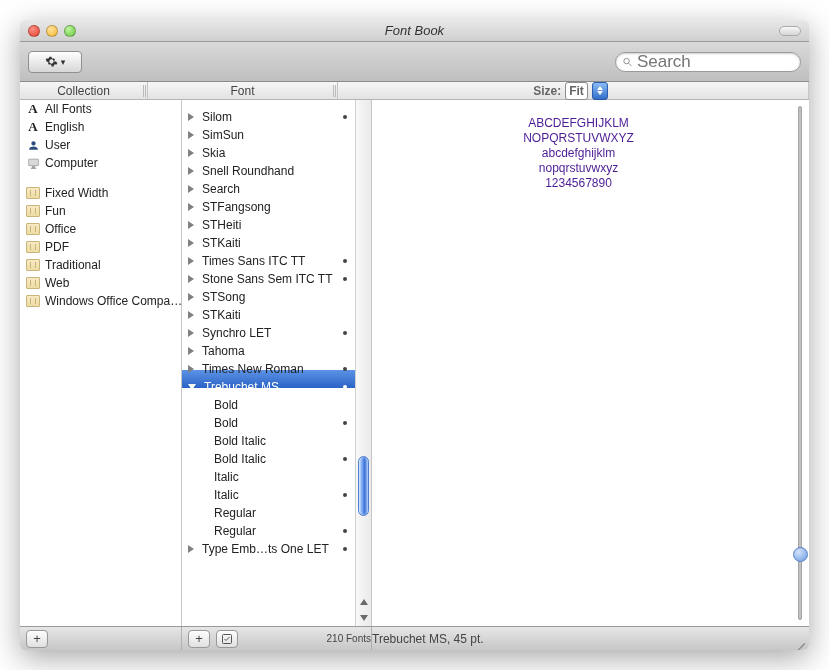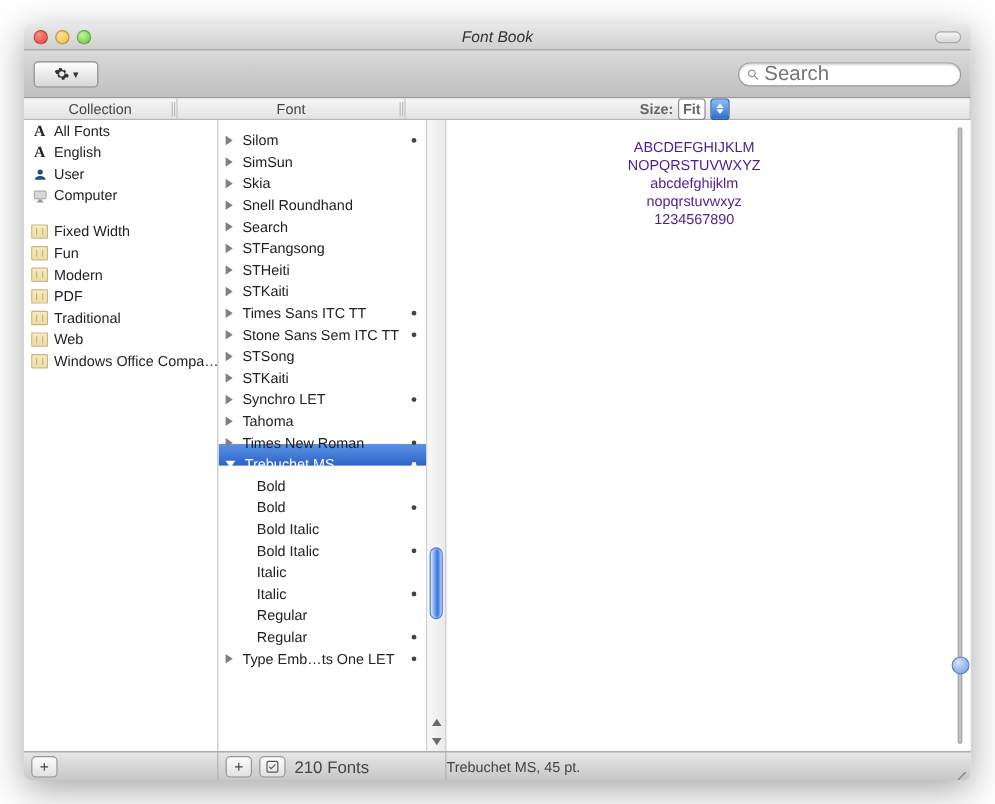--- a/index.html
+++ b/index.html
@@ -79,21 +79,21 @@
 .sizeslider { width:18px; display:flex;flex-direction:column;align-items:center;padding:6px 0;}
 .slidetrack { flex:1; width:4px; background:#c0c0c0; border-radius:3px; border:1px solid #a4a4a4; position:relative; margin: 0;}
 .slideknob { position:absolute; left:-6px; width:15px;height:15px;border-radius:50%;
   background: radial-gradient(circle at 35% 30%, #d4e3fa, #6a99e0); border:1px solid #5a82c5; top:86%;}
 
 .footer { height:24px; background: linear-gradient(#e6e6e6,#c7c7c7); border-top:1px solid #9a9a9a; display:flex;align-items:center;}
 .footseg1 { width:162px; display:flex;align-items:center;padding:0 6px;gap:6px; border-right:1px solid #b0b0b0; height:100%;}
 .footseg2 { width:190px; display:flex;align-items:center;padding:0 6px;gap:6px; border-right:1px solid #b0b0b0; height:100%; position:relative;}
 .footseg3 { flex:1; display:flex;align-items:center;justify-content:center; font-size:11px;color:#444;}
 .sqbtn { width:22px;height:18px;border-radius:4px;background:linear-gradient(#fdfdfd,#e0e0e0);border:1px solid #979797;display:flex;align-items:center;justify-content:center;font-size:13px;color:#444; box-shadow: 0 1px 1px rgba(255,255,255,0.7) inset;}
-.footcount { position:absolute; left:0; right:0; text-align:center; font-size:14px; color:#444;}
+.footcount { position:absolute; left:0; right:0; text-align:right; font-size:10px; color:#444;}
 .resize-corner { margin-left:auto; margin-right:4px; width:14px;height:14px; position:relative;}
 .resize-corner span{position:absolute; background:#8e8e8e; height:1px; }
 .resize-corner span:nth-child(1){width:12px; bottom:2px; right:0; transform:rotate(-45deg); transform-origin:right bottom;}
 .resize-corner span:nth-child(2){width:8px; bottom:2px; right:0; transform:rotate(-45deg); transform-origin:right bottom;}
 .resize-corner span:nth-child(3){width:4px; bottom:2px; right:0; transform:rotate(-45deg); transform-origin:right bottom;}
 svg { display:block;}
 </style>
 </head>
 <body>
 
@@ -190,21 +190,21 @@
           <li>
             <span class="cicon">
               <span class="libIcon"></span>
             </span>
             <span>Fun</span>
           </li>
           <li>
             <span class="cicon">
               <span class="libIcon"></span>
             </span>
-            <span>Modern</span>
+            <span>Office</span>
           </li>
           <li>
             <span class="cicon">
               <span class="libIcon"></span>
             </span>
             <span>PDF</span>
           </li>
           <li>
             <span class="cicon">
               <span class="libIcon"></span>

